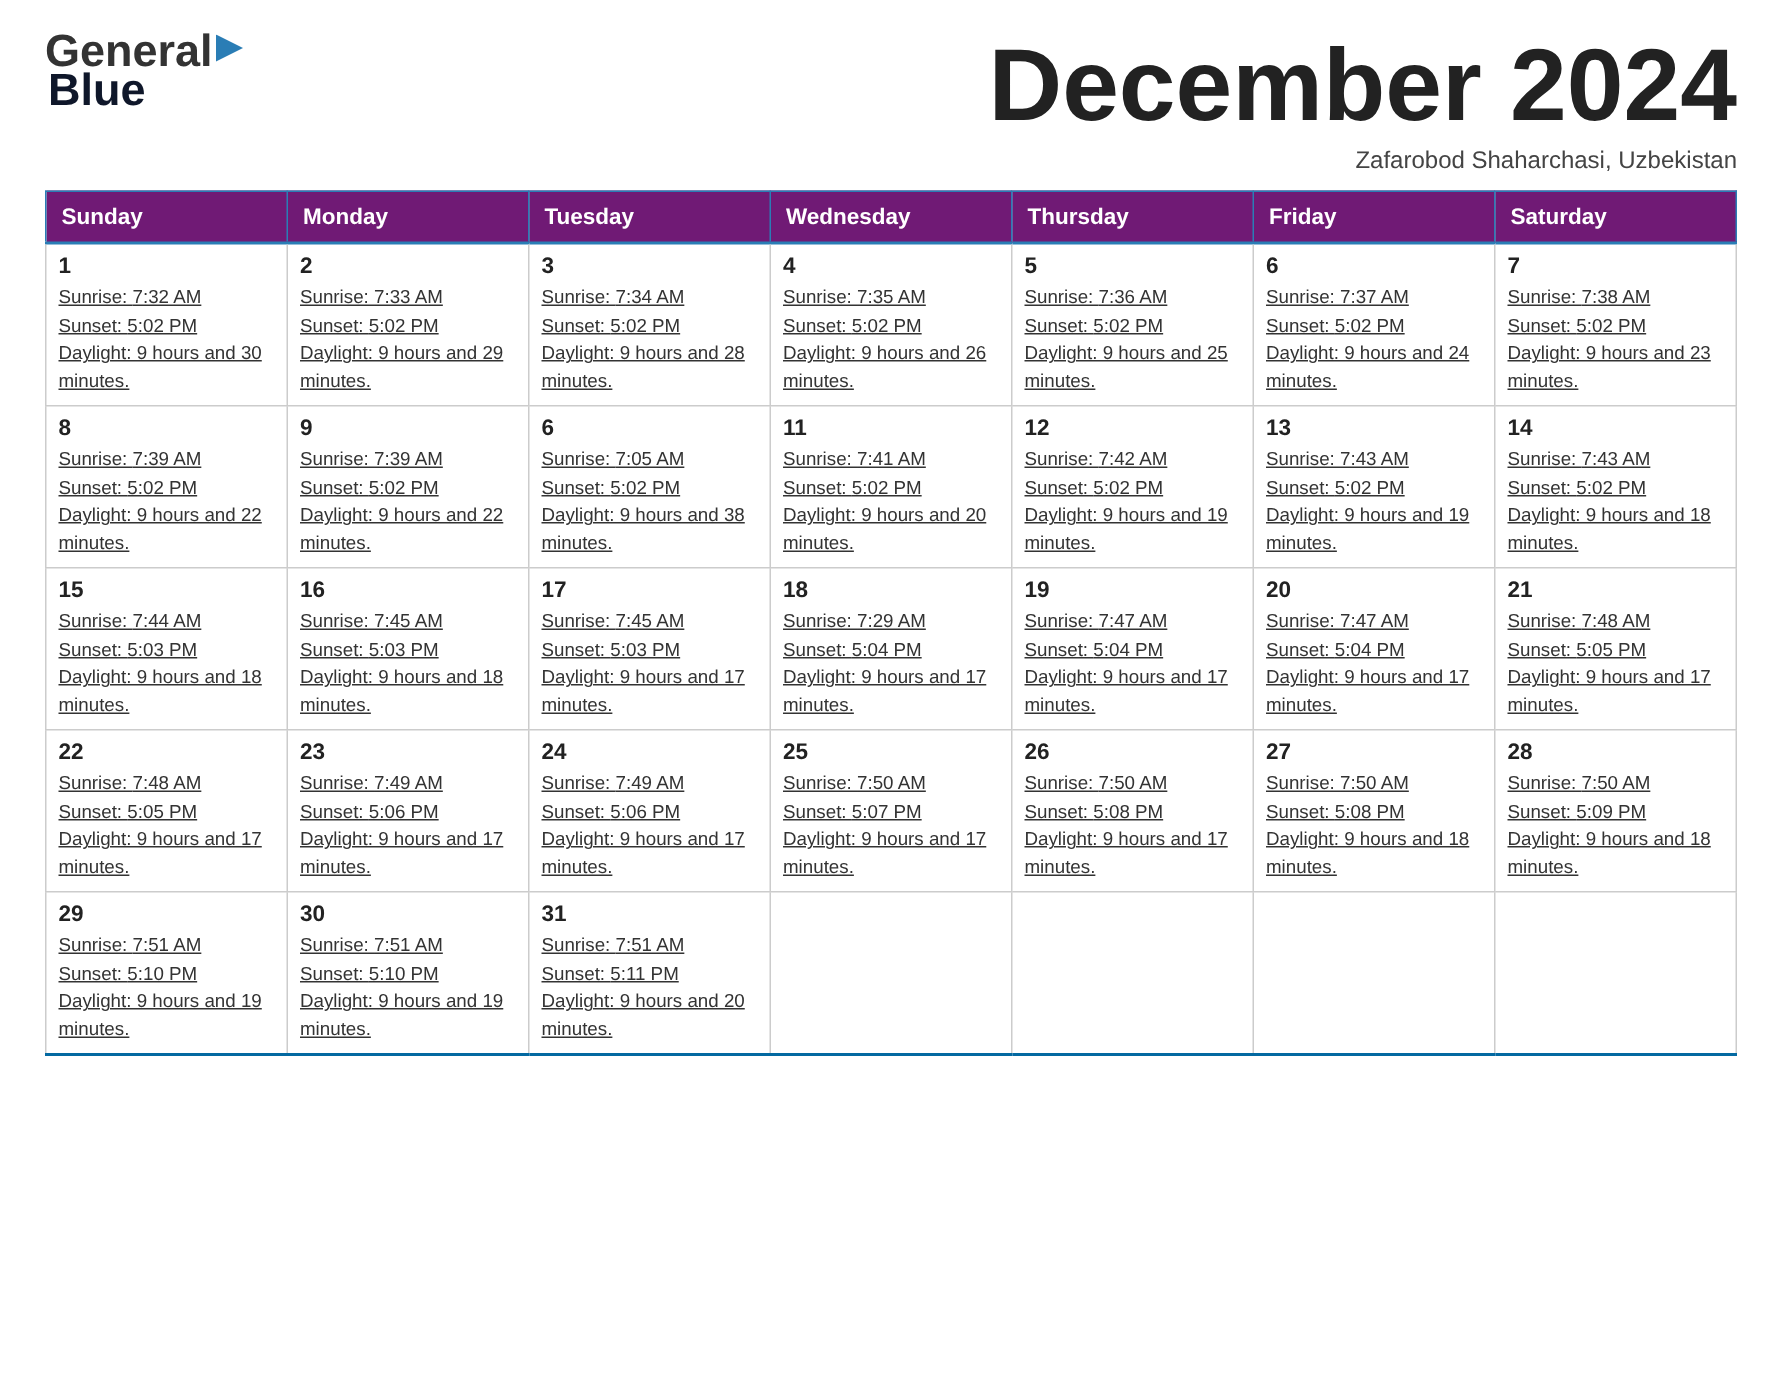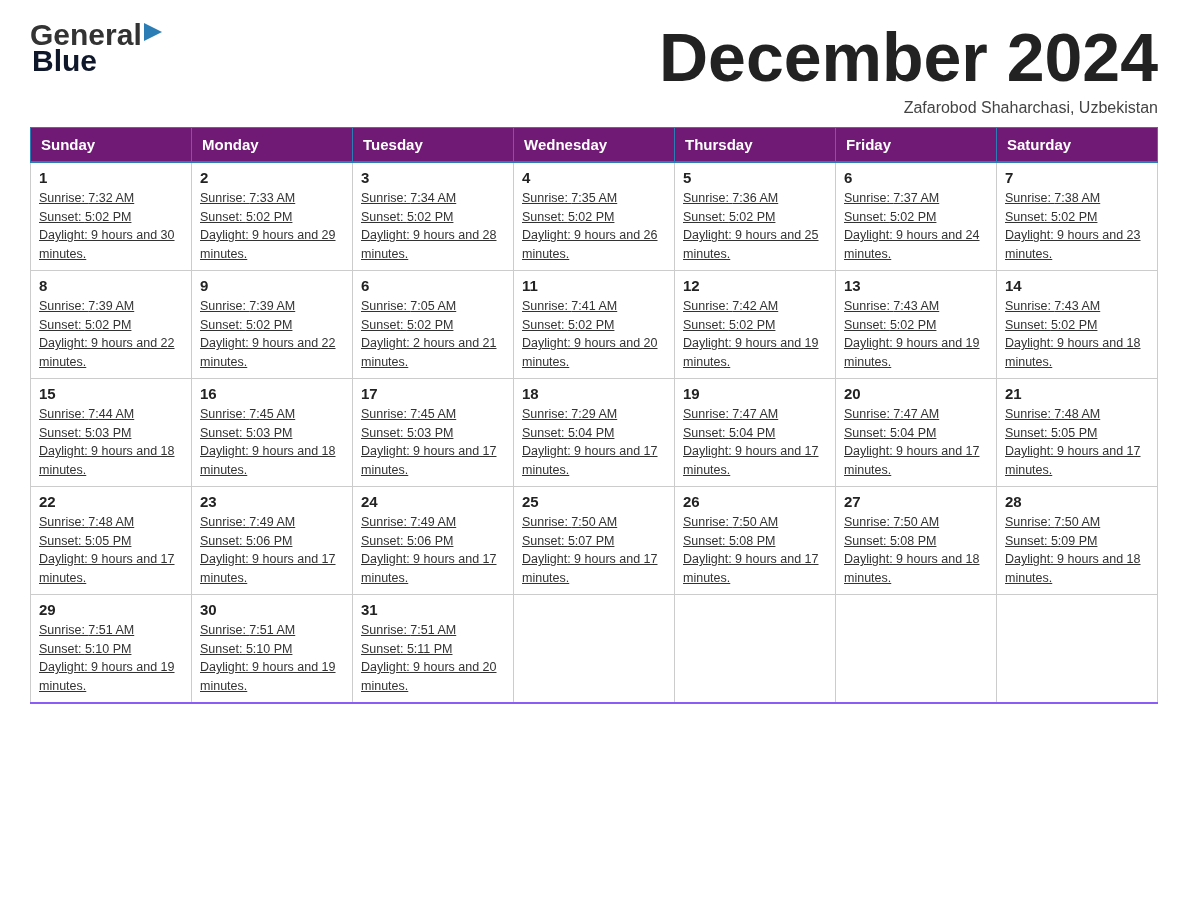--- a/index.html
+++ b/index.html
@@ -56,21 +56,21 @@
       vertical-align: top;
       border: 1px solid #ccc;
       padding: 6px 8px;
       width: calc(100% / 7);
       min-height: 100px;
       font-size: 13px;
       color: #333;
       background: #fff;
     }
     .calendar tr:last-child td {
-      border-bottom: 2px solid #8b5cf6;
+      border-bottom: 2px solid #0369a1;
     }
     .calendar tbody tr:first-child td {
       border-top: 2px solid #2a7db5;
     }
     .day-number {
       font-size: 15px;
       font-weight: bold;
       display: block;
       margin-bottom: 3px;
       color: #222;
@@ -191,21 +191,21 @@
   <span>Sunrise: </span><span>7:39 AM</span><br>
   <span>Sunset: </span><span>5:02 PM</span><br>
   <span>Daylight: 9 hours and 22 minutes.</span>
 </div>
           </td>
           <td>
             <span class="day-number">6</span>
 <div class="day-info">
   <span>Sunrise: </span><span>7:05 AM</span><br>
   <span>Sunset: </span><span>5:02 PM</span><br>
-  <span>Daylight: 2 hours and 21 minutes.</span>
+  <span>Daylight: 9 hours and 38 minutes.</span>
 </div>
           </td>
           <td>
             <span class="day-number">11</span>
 <div class="day-info">
   <span>Sunrise: </span><span>7:41 AM</span><br>
   <span>Sunset: </span><span>5:02 PM</span><br>
   <span>Daylight: 9 hours and 20 minutes.</span>
 </div>
           </td>

